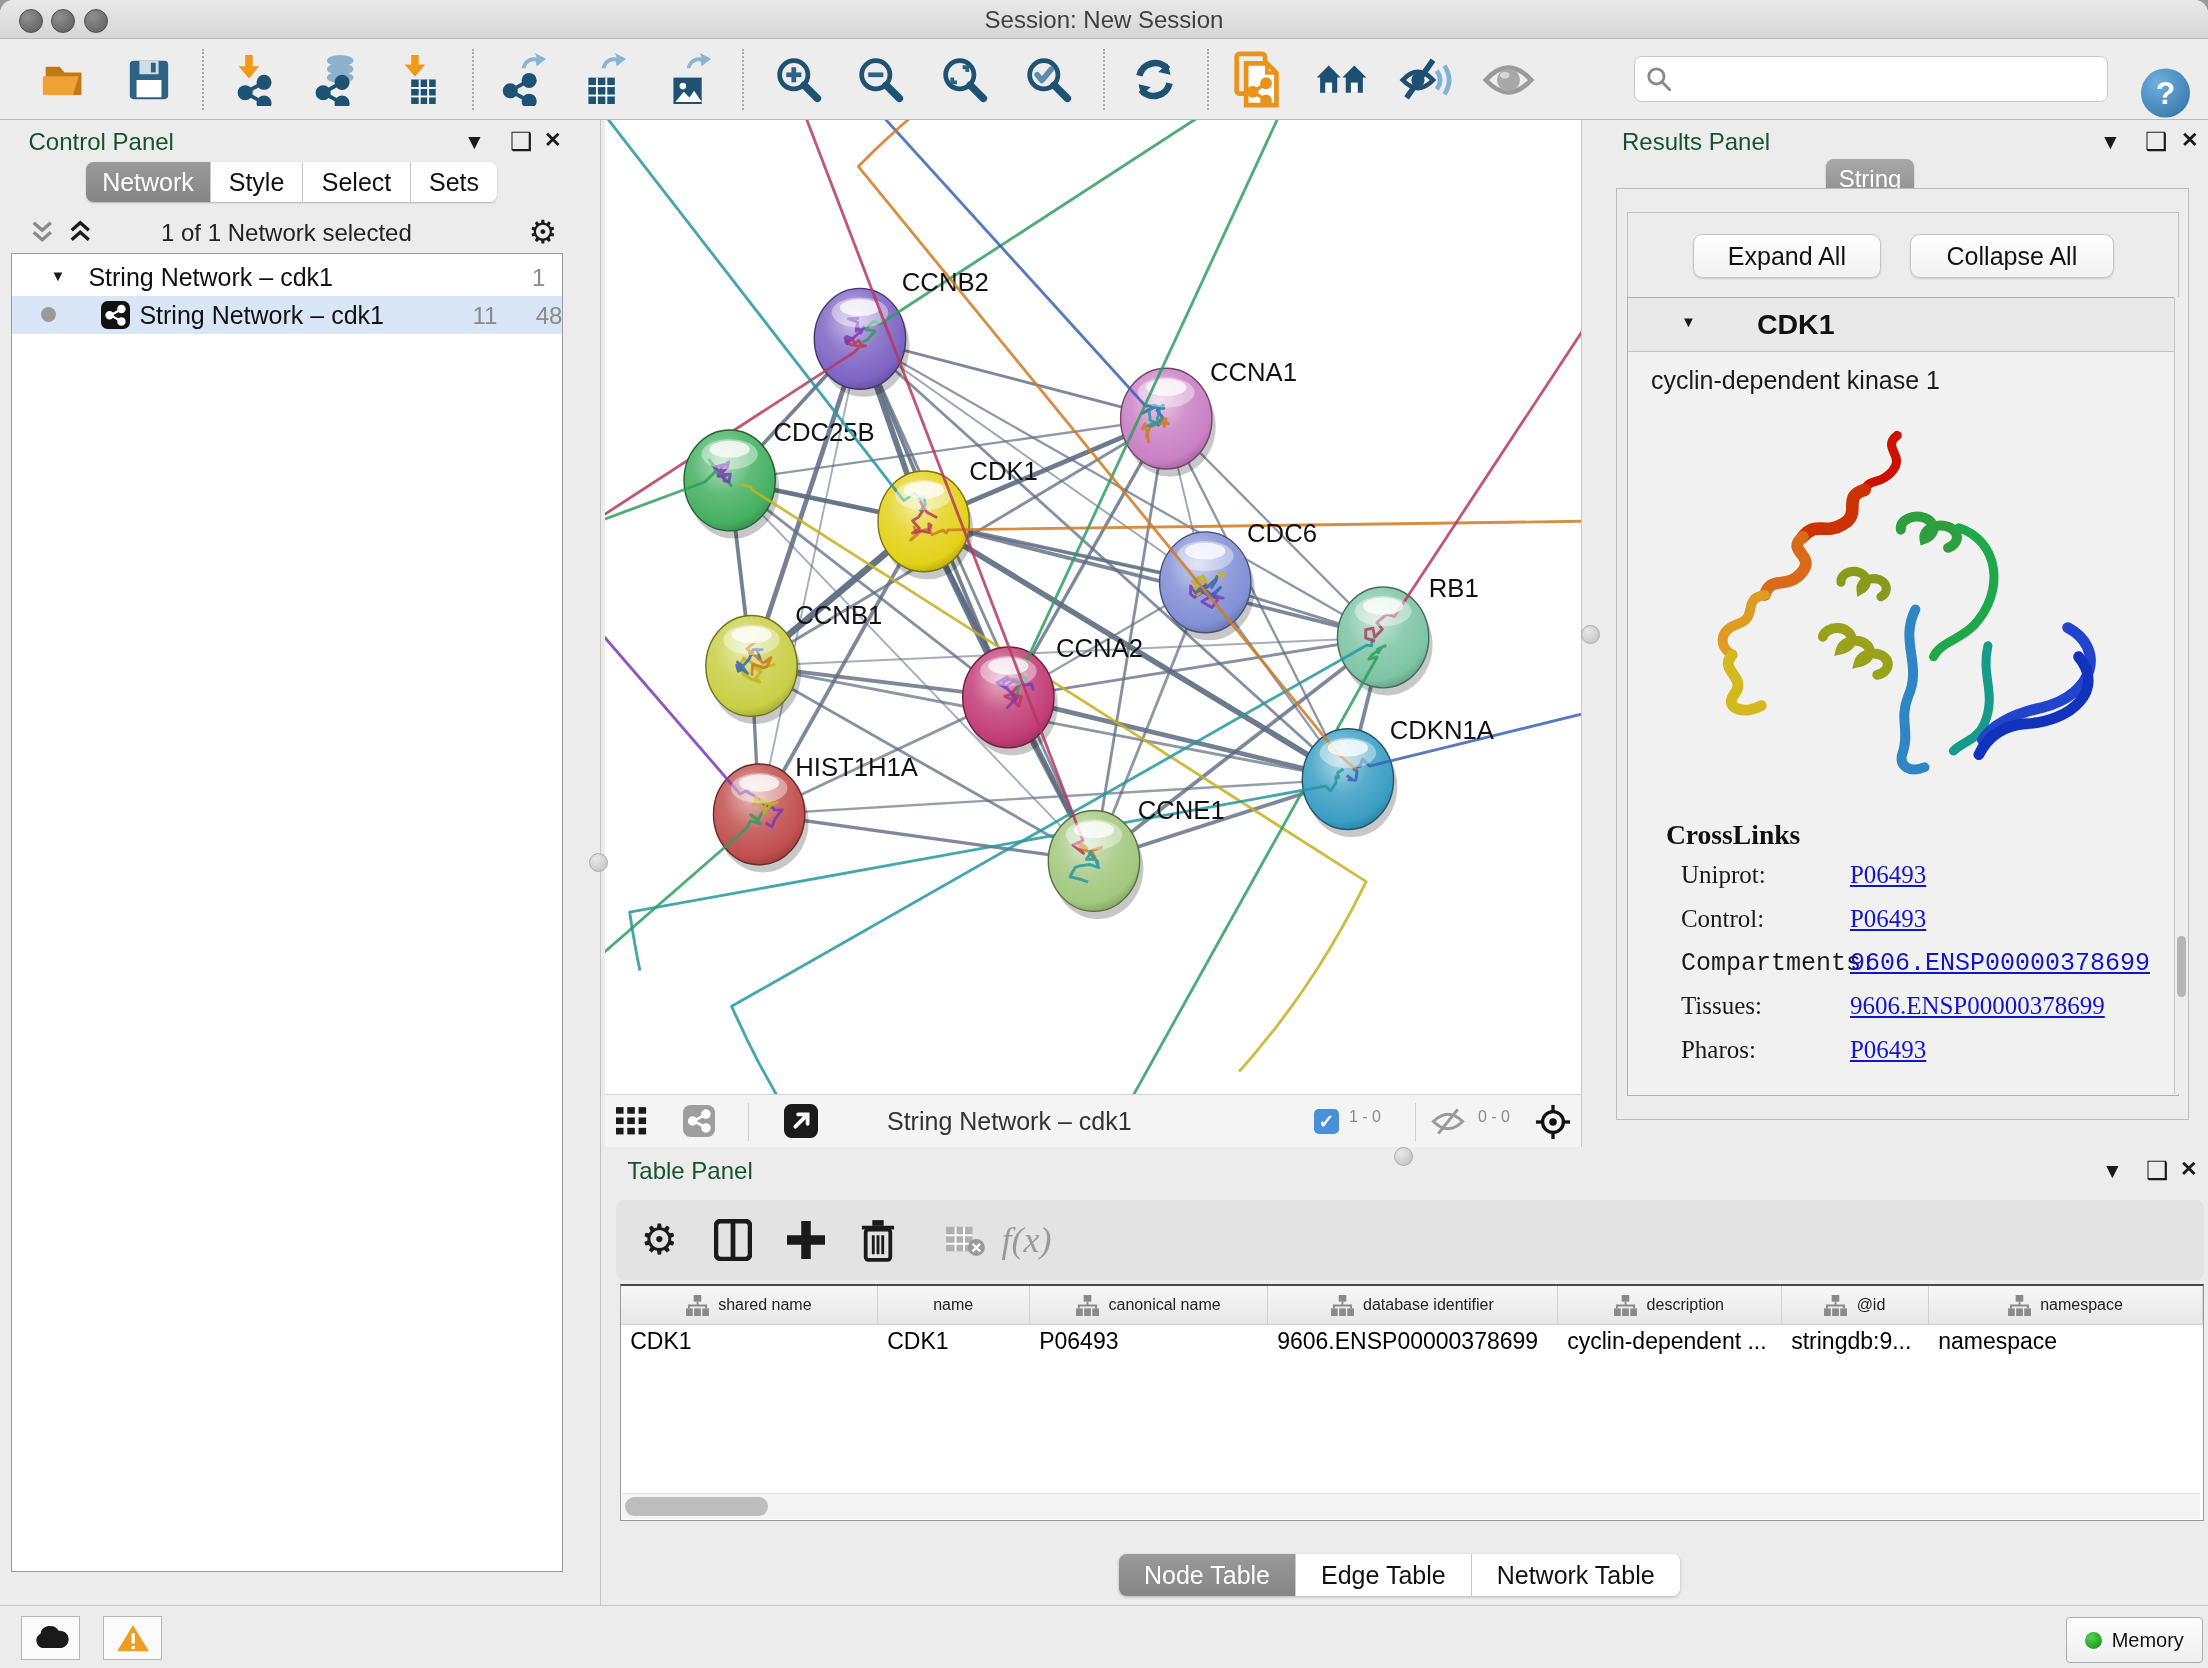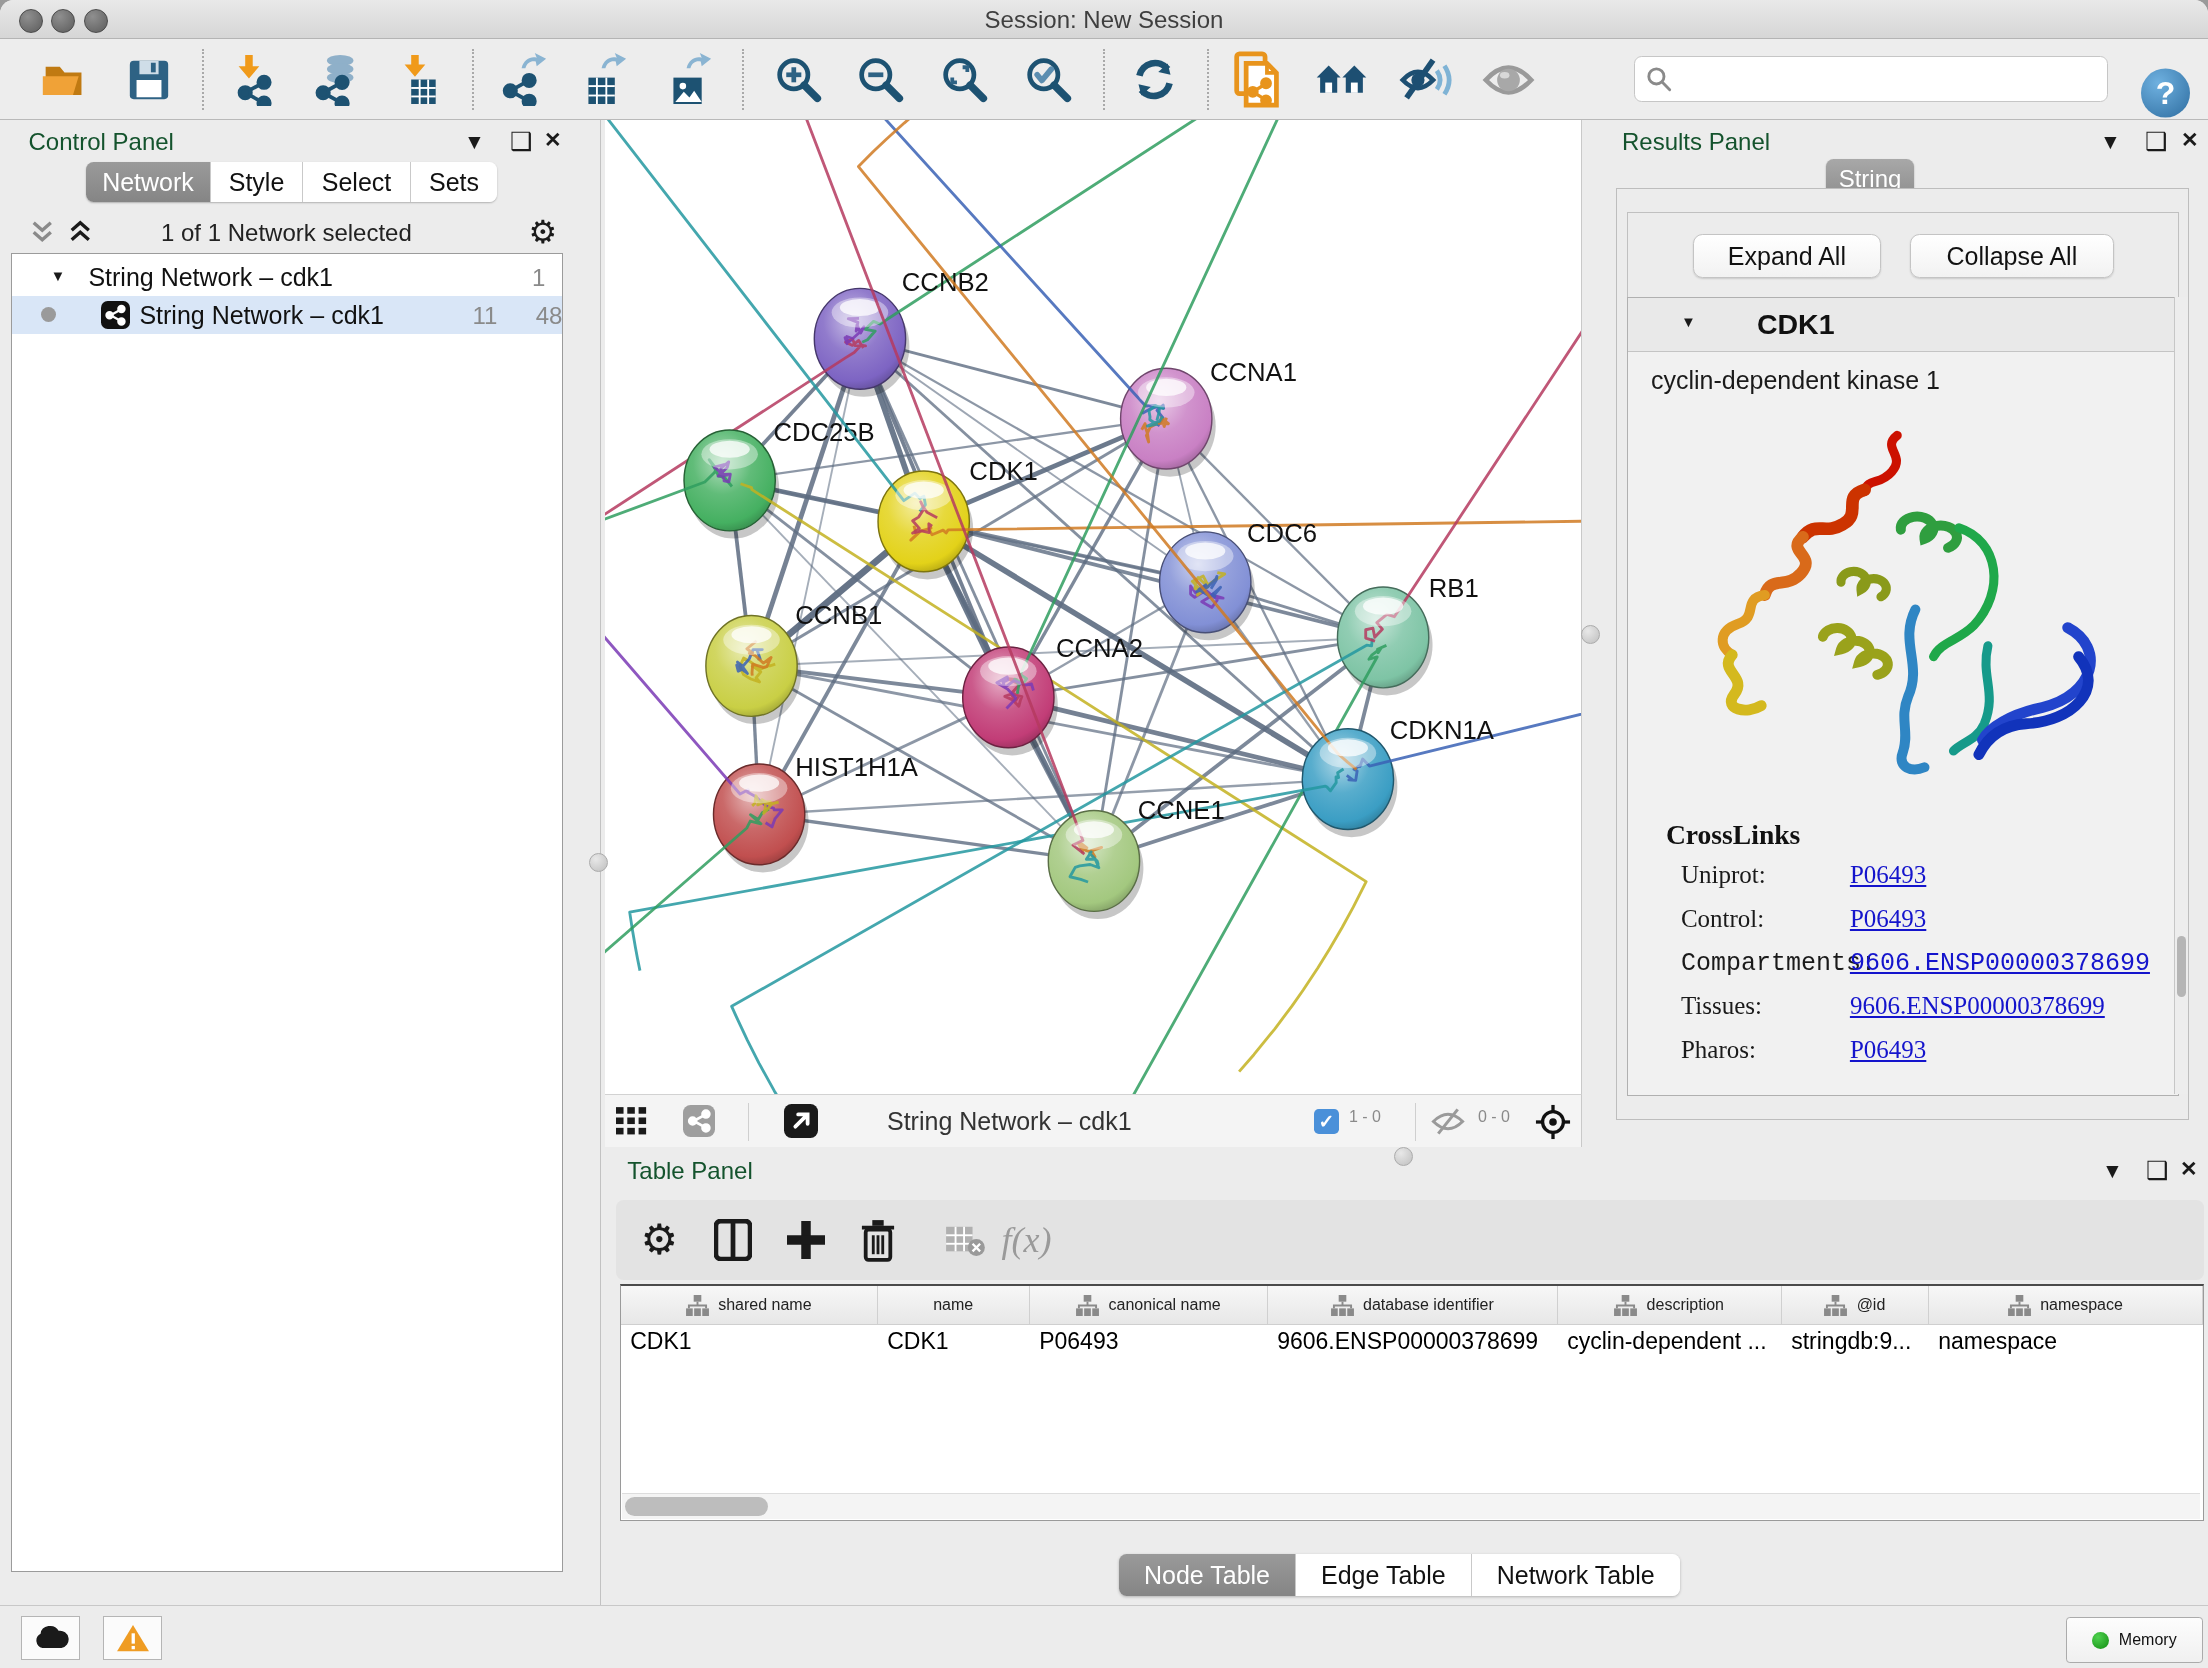--- a/index.html
+++ b/index.html
@@ -74,21 +74,21 @@
   #tp-hthumb{position:absolute;left:3.8px;top:2.9px;width:143px;height:19px;background:#bdbdbd;border-radius:9.5px;}
 
   
   #bottom-tabs{left:1119px;top:1554px;height:42px;display:flex;box-shadow:0 1px 2.9px rgba(0,0,0,.25);border-radius:7.6px;}
   .bt-tab{height:42px;display:flex;align-items:center;justify-content:center;font-size:25px;background:#fff;color:#111;border-right:1px solid #c9c9c9;padding:0 25px;}
   .bt-tab:first-child{border-radius:7.6px 0 0 7.6px;}
   .bt-tab:last-child{border-radius:0 7.6px 7.6px 0;border-right:none;}
   .bt-tab.active{background:linear-gradient(#9a9a9a,#858585);color:#fff;}
   #statusbar{left:0;top:1605px;width:2208px;height:63px;background:#ececec;border-top:1px solid #c8c8c8;}
   .sb-btn{position:absolute;top:9.5px;width:57px;height:42px;background:#fbfbfb;border:1.9px solid #b5b5b5;display:flex;align-items:center;justify-content:center;}
-  #memory-btn{position:absolute;left:2066px;top:11.4px;width:135px;height:44px;background:linear-gradient(#fdfdfd,#f0f0f0);border:1px solid #ababab;border-radius:3.8px;display:flex;align-items:center;justify-content:center;gap:9.5px;font-size:16px;color:#111;}
+  #memory-btn{position:absolute;left:2066px;top:11.4px;width:135px;height:44px;background:linear-gradient(#fdfdfd,#f0f0f0);border:1px solid #ababab;border-radius:3.8px;display:flex;align-items:center;justify-content:center;gap:9.5px;font-size:20px;color:#111;}
   .green-dot{width:17px;height:17px;border-radius:50%;background:radial-gradient(circle at 35% 30%,#4fd24f,#128c12);}
 
   .grip{position:absolute;width:17px;height:17px;border-radius:50%;background:radial-gradient(circle at 35% 30%,#e8e8e8,#bfbfbf);border:1px solid #ababab;}
   .tri{display:inline-block;font-size:15px;color:#1a1a1a;}
 </style>
 </head>
 <body>
 
 <div id="app">
 

